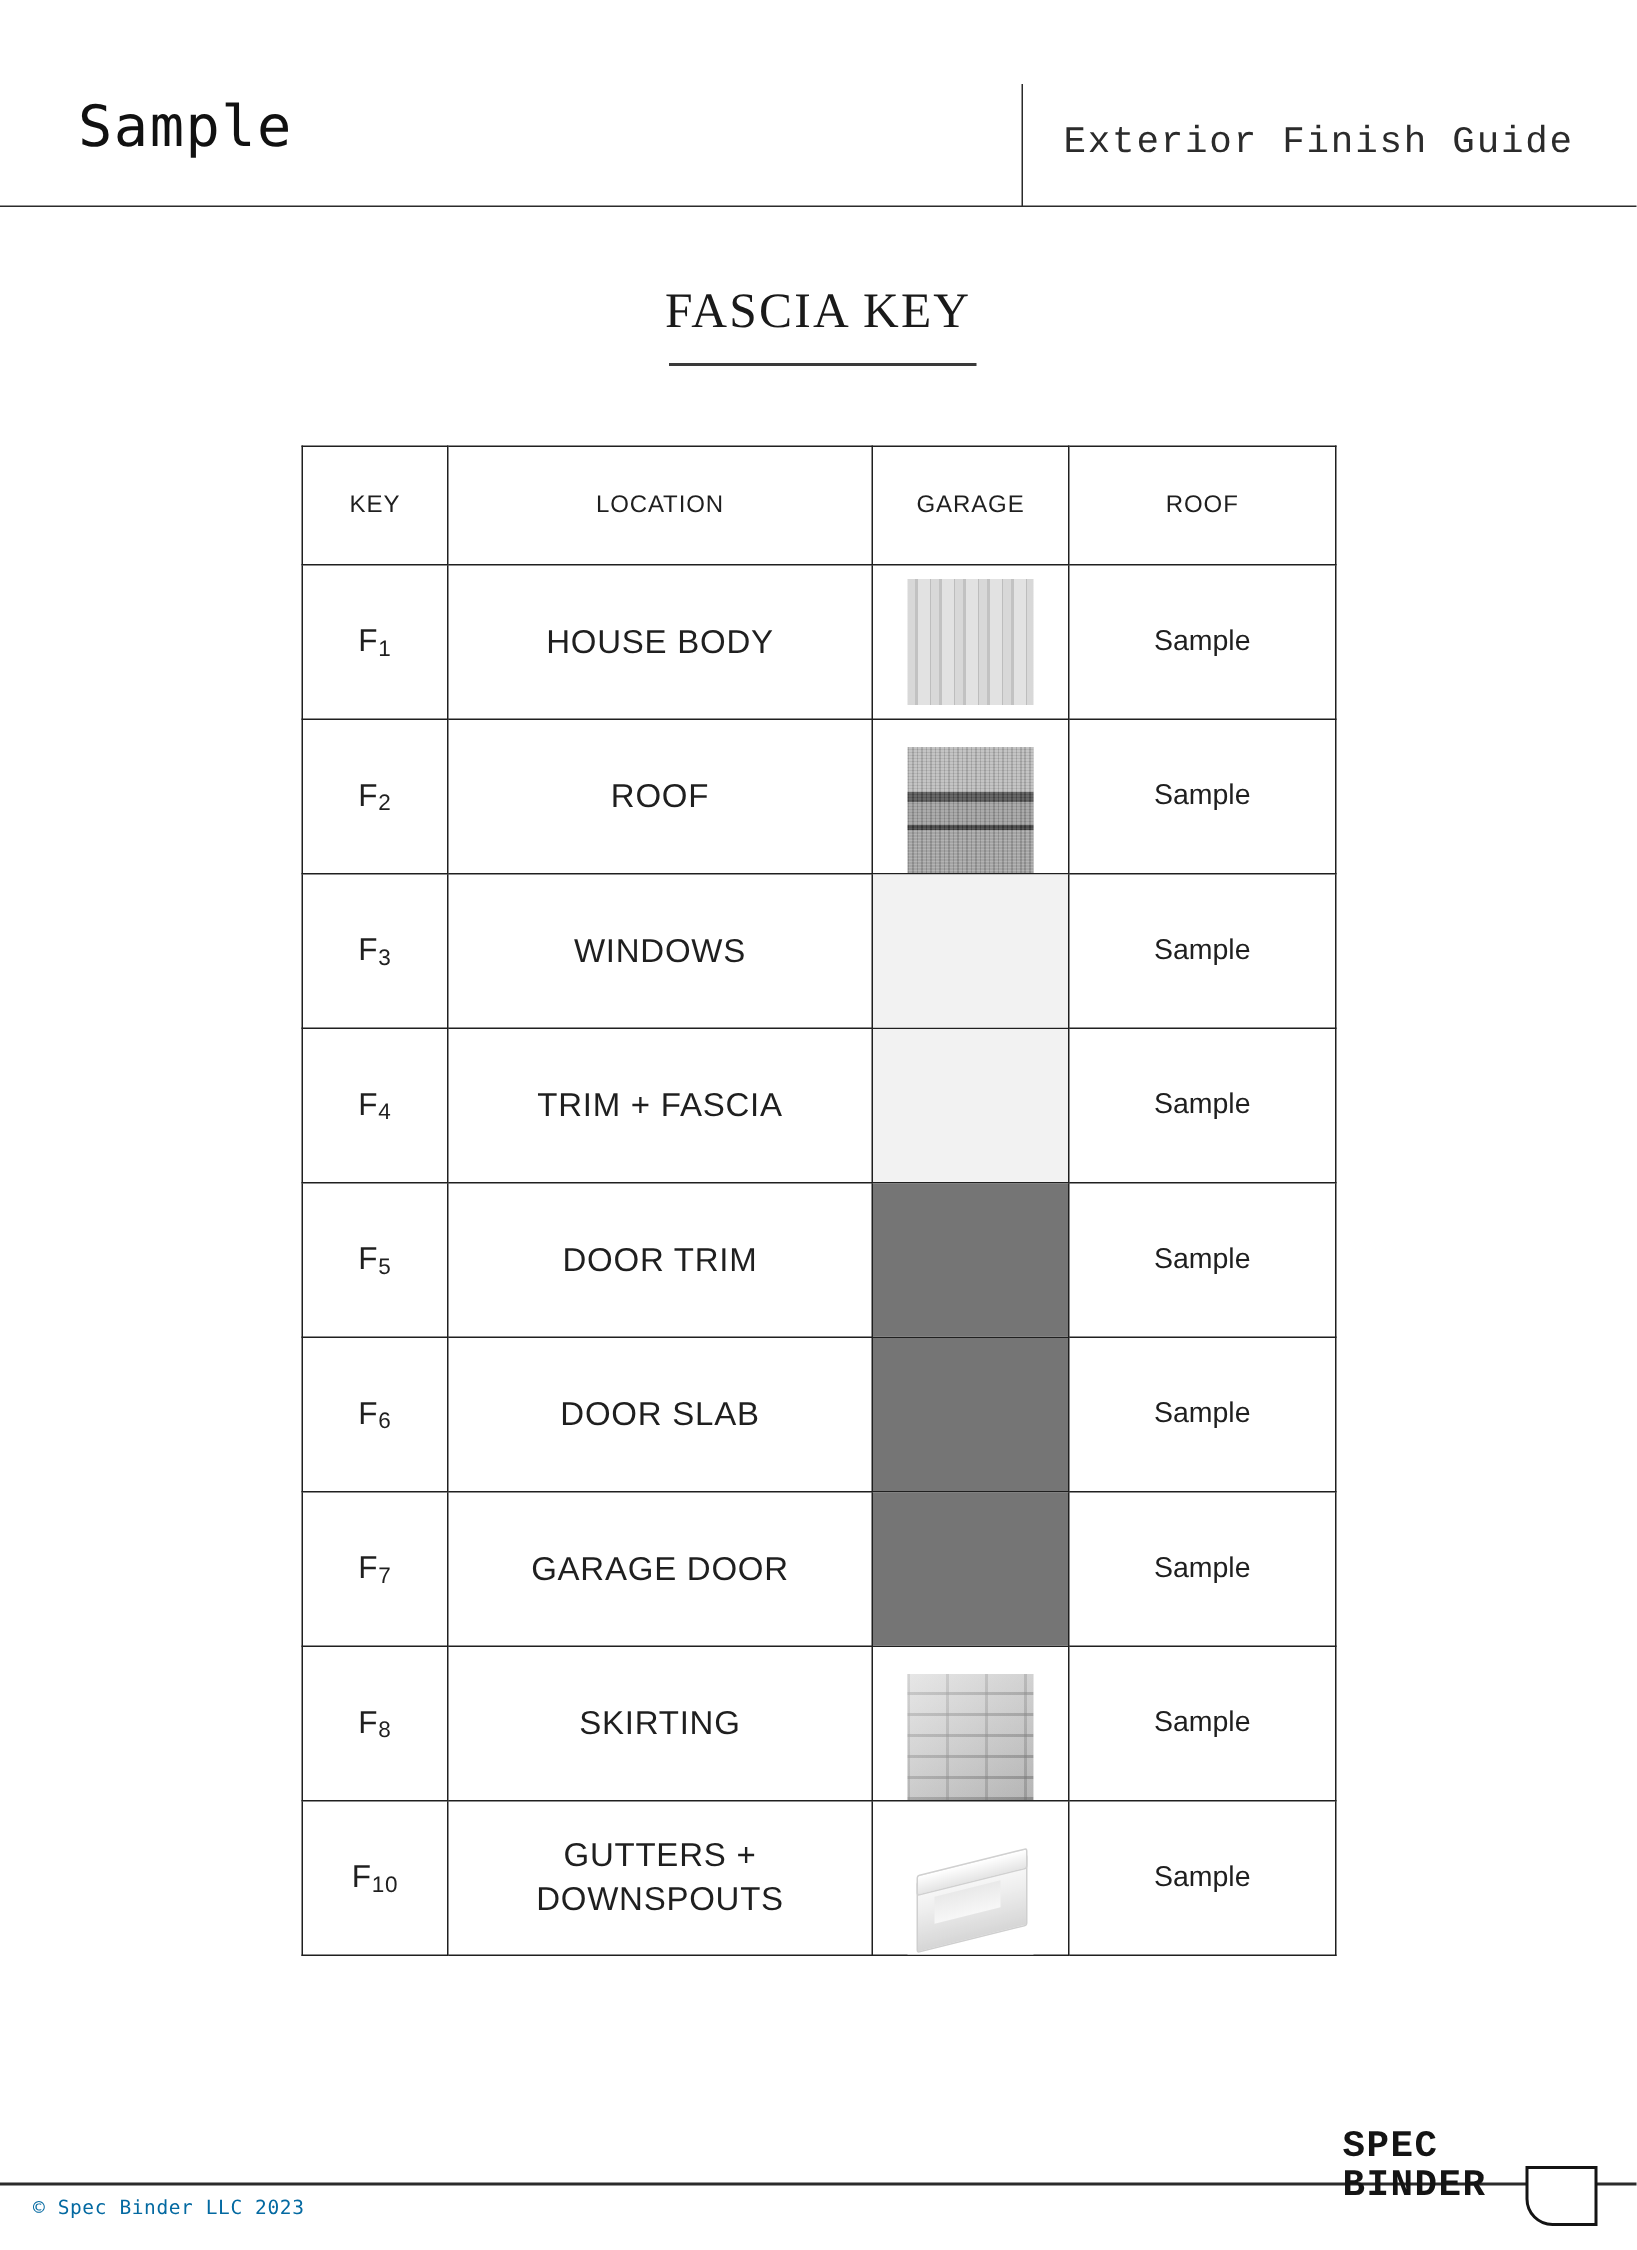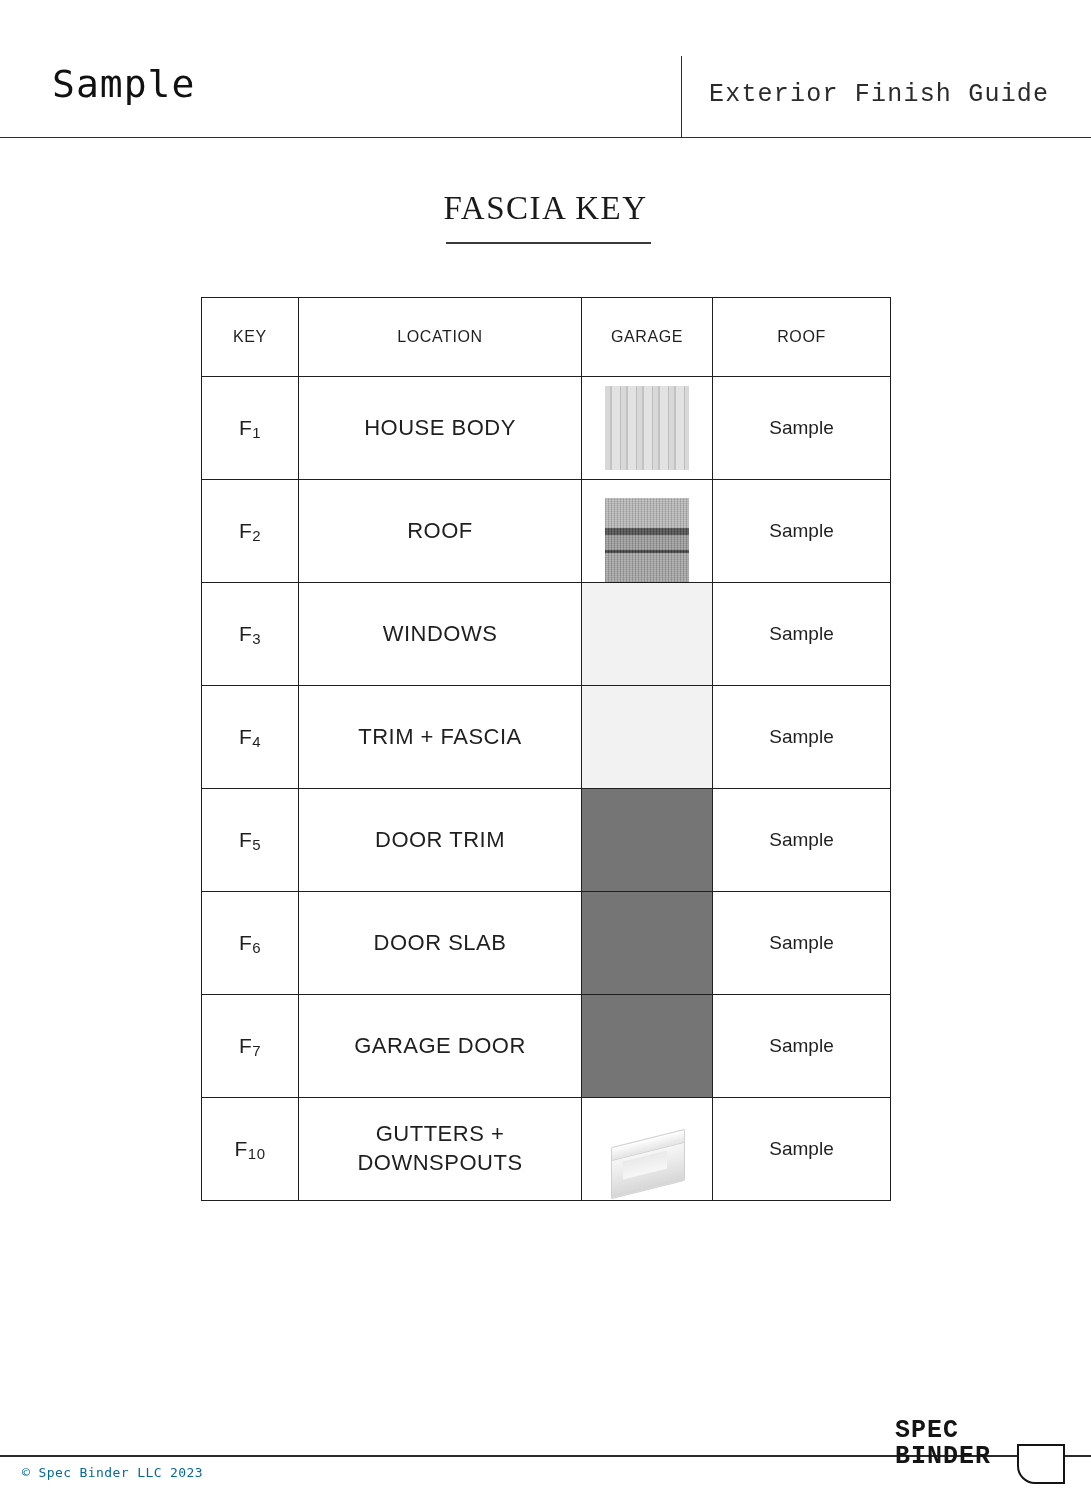--- a/index.html
+++ b/index.html
@@ -375,20 +375,28 @@
 
     <tr>
       <td class="cell-key"><span>F</span><sub>7</sub></td>
       <td class="cell-loc">GARAGE DOOR</td>
       <td class="cell-color">
         <div class="sw-full" style="background: rgb(117, 117, 117);"></div>
       </td>
       <td class="cell-name">Sample</td>
     </tr>
 
+    <tr>
+      <td class="cell-key"><span>F</span><sub>8</sub></td>
+      <td class="cell-loc">SKIRTING</td>
+      <td class="cell-color">
+        <div class="swatch-inner sw-stone"></div>
+      </td>
+      <td class="cell-name">Sample</td>
+    </tr>
 
 
     <tr>
       <td class="cell-key"><span>F</span><sub>10</sub></td>
       <td class="cell-loc">GUTTERS + DOWNSPOUTS</td>
       <td class="cell-color">
         <div class="swatch-inner sw-gutter">
           <div class="g-face"></div>
           <div class="g-inner"></div>
           <div class="g-lip"></div>

